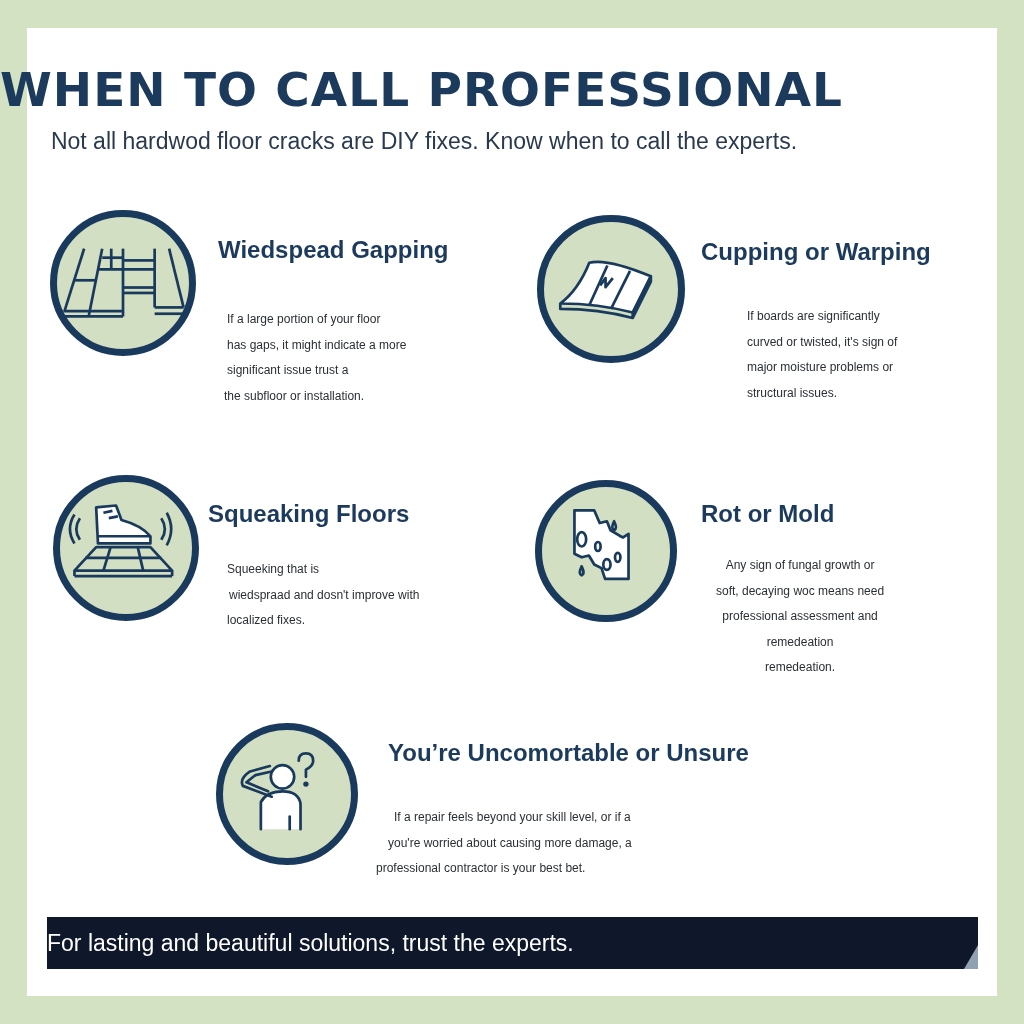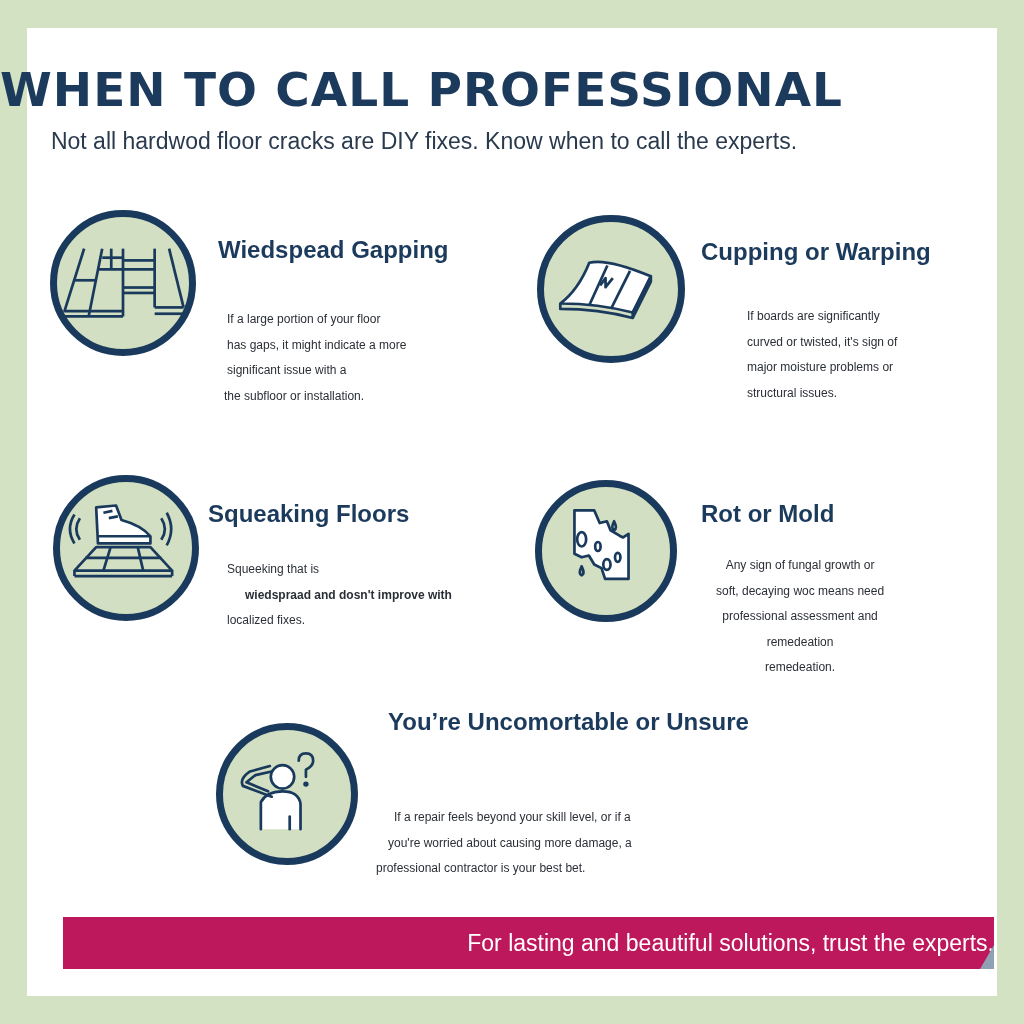--- a/index.html
+++ b/index.html
@@ -5,21 +5,21 @@
   html,body{margin:0;padding:0;}
   body{width:1024px;height:1024px;background:#d3e2c3;position:relative;overflow:hidden;font-family:"Liberation Sans",sans-serif;}
   .card{position:absolute;left:27px;top:28px;width:970px;height:968px;background:#ffffff;}
   .title{position:absolute;left:0;width:944px;top:62px;text-align:left;font-family:"DejaVu Sans",sans-serif;font-weight:bold;font-size:47px;color:#1b3a5c;letter-spacing:1px;}
   .subtitle{position:absolute;left:0;width:848px;top:128px;text-align:center;font-size:23px;color:#2a3a4e;}
   .icon-circle{position:absolute;border-radius:50%;background:#d3dfc2;border:7px solid #193a5c;box-sizing:border-box;}
   .icon-circle svg{position:absolute;left:0;top:0;width:100%;height:100%;}
   .heading{position:absolute;font-family:Liberation Sans, sans-serif;font-weight:bold;font-size:24px;color:#1b3a5c;white-space:nowrap;}
   .body{position:absolute;font-size:12px;color:#2a2f36;line-height:25.5px;white-space:nowrap;}
   .body div{white-space:nowrap;}
-  .banner{position:absolute;left:47px;top:917px;width:931px;height:52px;background:#be185d;color:#fff;font-size:23px;text-align:right;line-height:52px;margin-left:16px;}
+  .banner{position:absolute;left:47px;top:917px;width:931px;height:52px;background:#0f172a;color:#fff;font-size:23px;text-align:left;line-height:52px;}
   .banner-tri{position:absolute;right:0;bottom:0;width:0;height:0;border-left:14px solid transparent;border-bottom:24px solid #8fa1b3;}
 </style>
 </head>
 <body>
 
 <div class="card"></div>
 
 <div class="title">WHEN TO CALL PROFESSIONAL</div>
 <div class="subtitle">Not all hardwod floor cracks are DIY fixes. Know when to call the experts.</div>
 
@@ -40,21 +40,21 @@
     <line x1="8" y1="104" x2="73" y2="104"></line>
     <line x1="8" y1="110" x2="73" y2="110"></line>
     <line x1="108" y1="100" x2="140" y2="100"></line>
     <line x1="108" y1="107" x2="140" y2="107"></line>
   </svg>
 </div>
 <div class="heading" style="left:218px;top:236px;">Wiedspead Gapping</div>
 <div class="body" style="left:227px;top:307px;">
   <div>If a large portion of your floor</div>
   <div>has gaps, it might indicate a more</div>
-  <div>significant issue with a</div>
+  <div>significant issue trust a</div>
   <div style="margin-left:-3px;">the subfloor or installation.</div>
 </div>
 
 <div class="icon-circle" style="left:537px;top:215px;width:148px;height:148px;">
   <svg viewBox="0 0 148 148" fill="none" stroke="#193a5c" stroke-width="3" stroke-linejoin="round">
     <path d="M50 45 Q70 40 118 60 L98 100 Q60 90 18 90 Q38 75 50 45 Z" fill="#ffffff"></path>
     <path d="M18 90 L18 96 Q60 96 98 106 L98 100"></path>
     <path d="M98 100 L118 60 L118 66 L98 106"></path>
     <line x1="70" y1="48" x2="50" y2="92"></line>
     <line x1="95" y1="54" x2="74" y2="96"></line>
@@ -84,21 +84,21 @@
     <line x1="16" y1="98" x2="16" y2="104"></line>
     <line x1="124" y1="98" x2="124" y2="104"></line>
     <line x1="28" y1="84" x2="112" y2="84"></line>
     <line x1="56" y1="72" x2="48" y2="98"></line>
     <line x1="86" y1="72" x2="92" y2="98"></line>
   </svg>
 </div>
 <div class="heading" style="left:208px;top:500px;">Squeaking Floors</div>
 <div class="body" style="left:227px;top:557px;">
   <div>Squeeking that is</div>
-  <div style="margin-left:18px;font-weight:bold;">wiedspraad and dosn't improve with</div>
+  <div style="margin-left:2px;">wiedspraad and dosn't improve with</div>
   <div>localized fixes.</div>
 </div>
 
 <div class="icon-circle" style="left:535px;top:480px;width:142px;height:142px;">
   <svg viewBox="0 0 142 142" fill="none" stroke="#193a5c" stroke-width="3" stroke-linejoin="round">
     <path d="M36 26 L58 26 L64 40 L72 38 L76 48 L86 54 L90 56 L96 52 L96 102 L70 102 L66 90 L58 86 L52 76 L44 78 L36 74 Z" fill="#ffffff"></path>
     <ellipse cx="44" cy="58" rx="5" ry="8"></ellipse>
     <ellipse cx="62" cy="66" rx="3" ry="5"></ellipse>
     <ellipse cx="72" cy="86" rx="4" ry="6"></ellipse>
     <ellipse cx="84" cy="78" rx="3" ry="5"></ellipse>
@@ -119,21 +119,21 @@
   <svg viewBox="0 0 142 142" fill="none" stroke="#193a5c" stroke-width="3" stroke-linejoin="round" stroke-linecap="round">
     <circle cx="66" cy="52" r="13" fill="#ffffff"></circle>
     <path d="M42 110 L42 80 Q48 68 66 68 Q84 68 86 82 L86 110" fill="#ffffff"></path>
     <line x1="74" y1="96" x2="74" y2="110"></line>
     <path d="M54 74 L22 62 Q18 54 30 46 L52 40"></path>
     <path d="M50 68 L26 58 L36 50 L54 46"></path>
     <path d="M84 34 Q84 26 92 26 Q100 26 100 34 Q100 40 92 44 L92 52"></path>
     <circle cx="92" cy="60" r="1.5" fill="#193a5c"></circle>
   </svg>
 </div>
-<div class="heading" style="left:388px;top:708px;">You’re Uncomortable or Unsure</div>
+<div class="heading" style="left:388px;top:739px;">You’re Uncomortable or Unsure</div>
 <div class="body" style="left:376px;top:805px;">
   <div style="margin-left:18px;">If a repair feels beyond your skill level, or if a</div>
   <div style="margin-left:12px;">you're worried about causing more damage, a</div>
   <div>professional contractor is your best bet.</div>
 </div>
 
 <div class="banner">
   <span>For lasting and beautiful solutions, trust the experts.</span>
   <div class="banner-tri"></div>
 </div>

